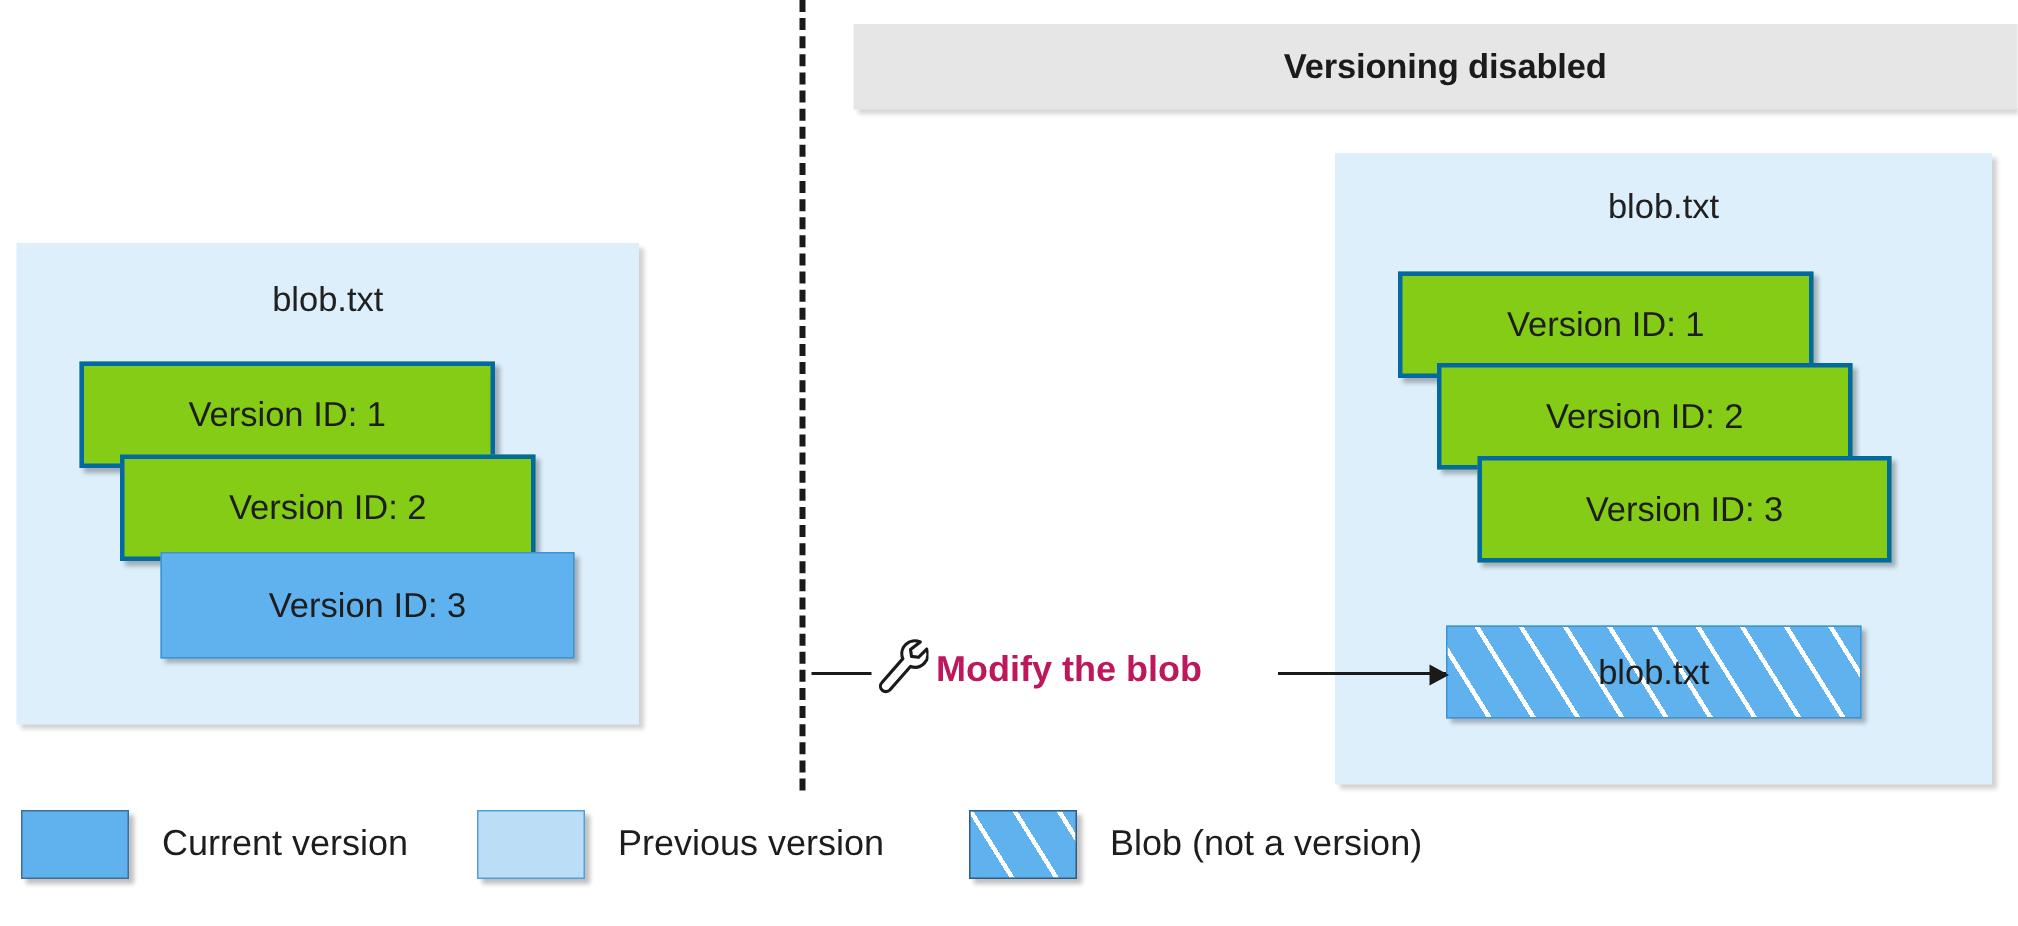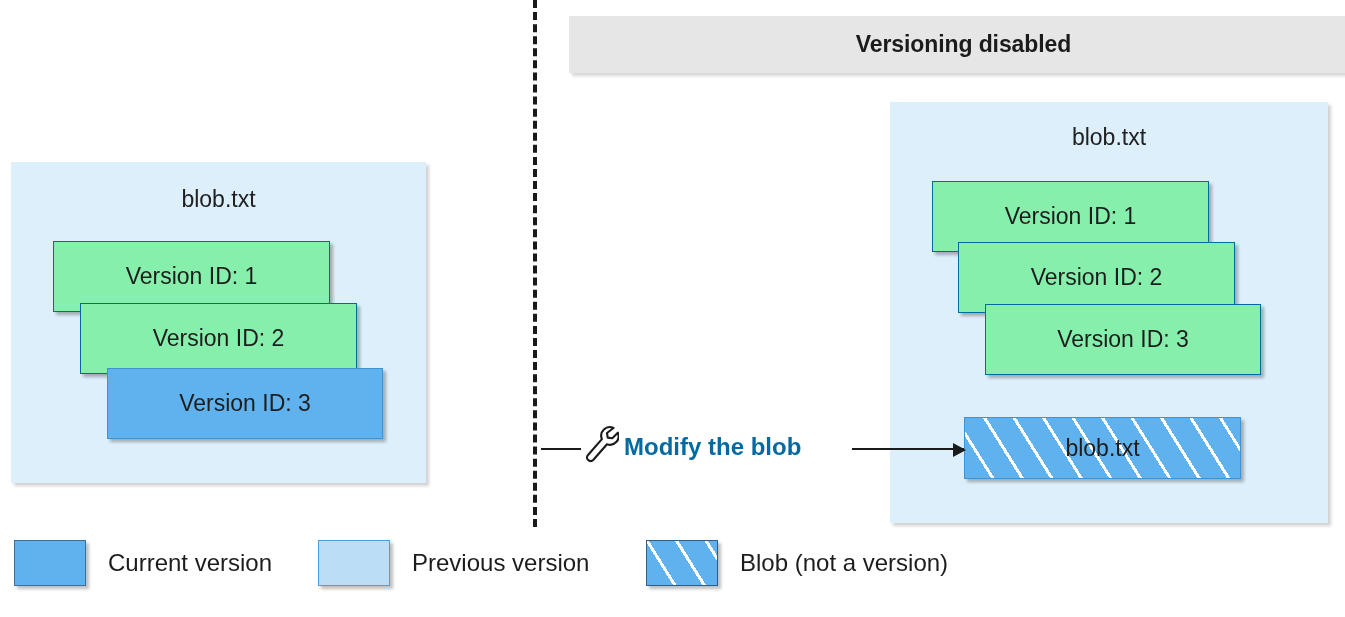--- a/index.html
+++ b/index.html
@@ -75,22 +75,22 @@
     position: absolute;
     display: flex;
     align-items: center;
     justify-content: center;
     font-size: 23px;
     color: #1d1d1d;
     box-shadow: 3px 3px 3px rgba(0,0,0,0.28);
     box-sizing: border-box;
   }
   .version-box.previous {
-    background: #86efac;
-    border: 1px solid #0369a1;
+    background: #84cc16;
+    border: 3px solid #0369a1;
   }
   .version-box.current {
     background: #5fb2ee;
     border: 1px solid #3f93d0;
   }
 
   
   .hatch-box {
     position: absolute;
     display: flex;
@@ -134,21 +134,21 @@
     top: 425px;
     width: 36px;
     height: 40px;
   }
   .action-label {
     position: absolute;
     left: 624px;
     top: 433px;
     font-size: 24px;
     font-weight: bold;
-    color: #0369a1;
+    color: #be185d;
     white-space: nowrap;
   }
   .action-arrow {
     position: absolute;
     left: 852px;
     top: 448px;
     width: 112px;
     height: 0;
     border-top: 2px solid #1a1a1a;
   }

